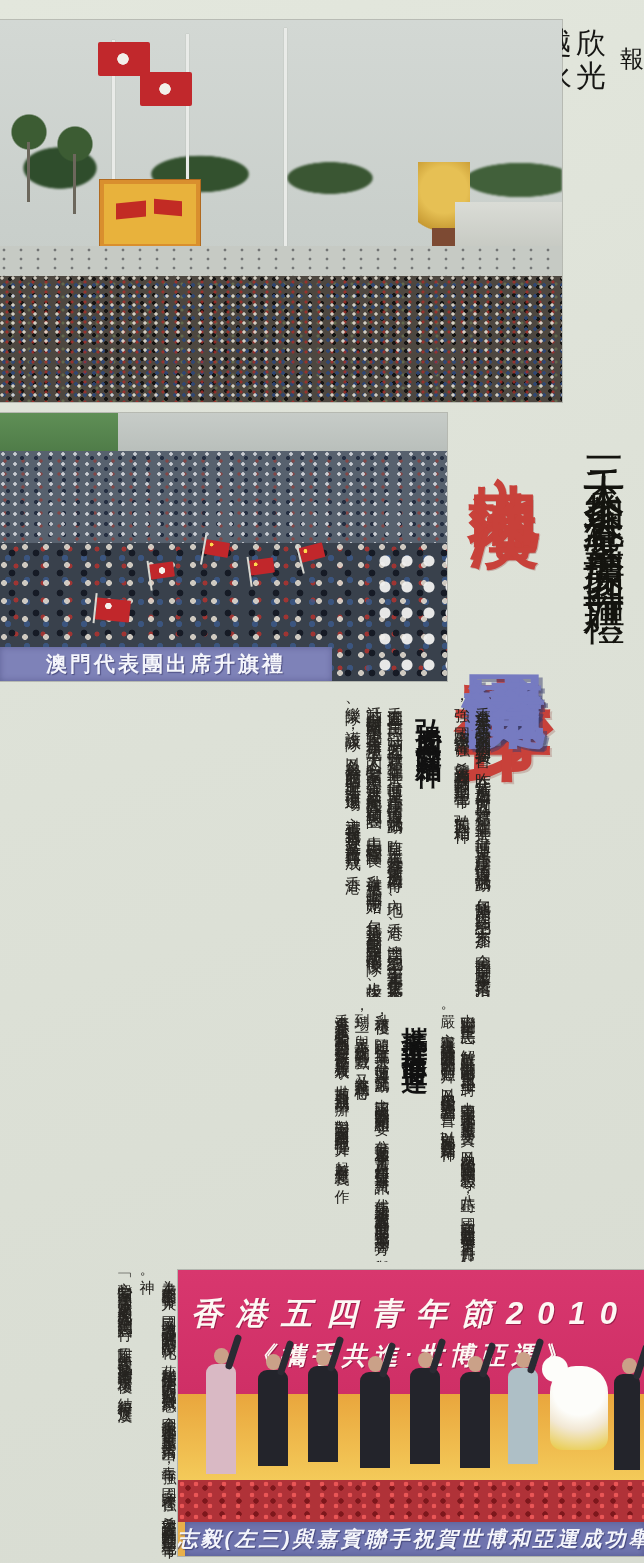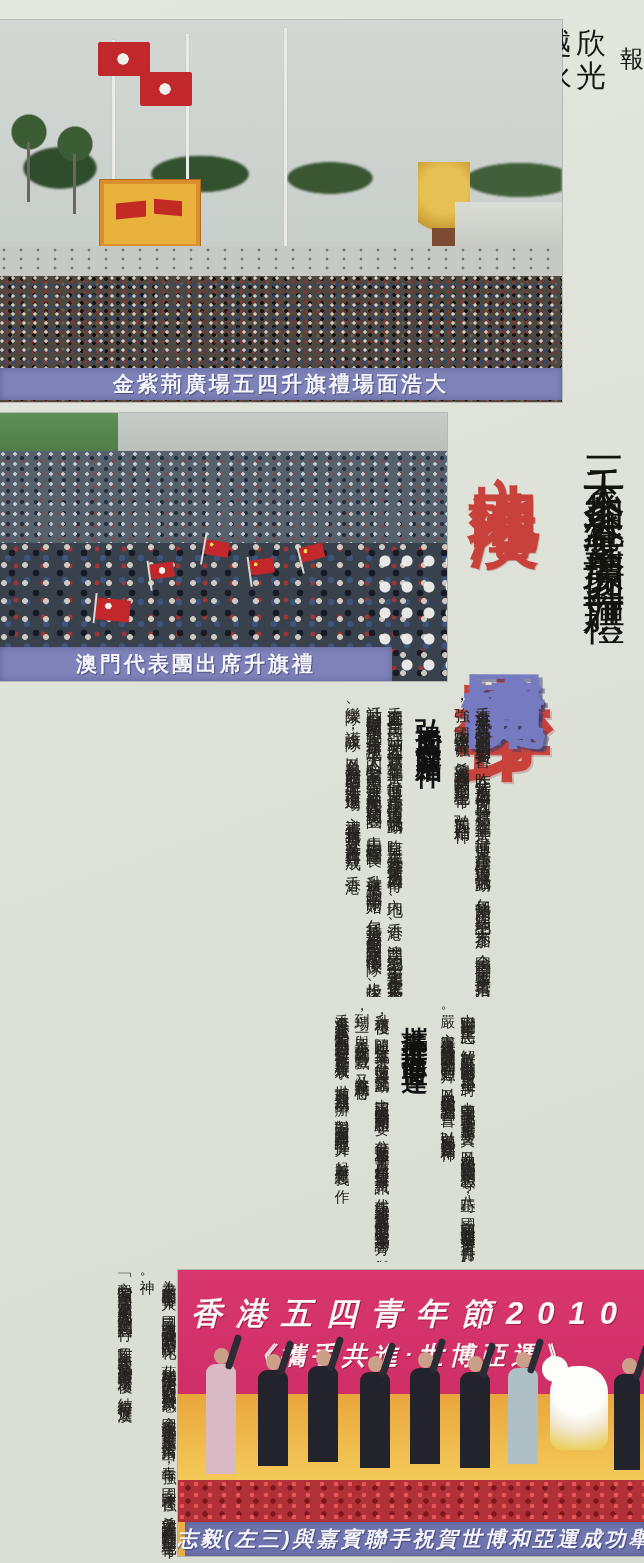--- a/index.html
+++ b/index.html
@@ -180,37 +180,34 @@
     <div class="p1-flag" style="left:98px;top:22px;"></div>
     <div class="p1-flag" style="left:140px;top:52px;"></div>
     <div class="p1-screen">
         <i></i>
         <b></b>
       </div>
     <div class="p1-statue"></div>
     <div class="p1-bldg"></div>
     <div class="p1-plaza"></div>
     <div class="p1-crowd"></div>
-    <div class="capbar" style="left:0;right:0;bottom:2px;">
-      <span>金紫荊廣場五四升旗禮場面浩大</span>
-    </div>
   </div>
 
   <div class="photo" style="left:0;top:413px;width:447px;height:268px;">
     <div class="p2-top"></div>
     <div class="p2-tent"></div>
     <div class="p2-stand"></div>
     <div class="p2-front"></div>
     <div class="p2-chairs"></div>
     <div class="flag hk" style="left:150px;top:150px;"></div>
     <div class="flag cn" style="left:205px;top:128px;transform:rotate(10deg);"></div>
     <div class="flag cn" style="left:250px;top:146px;"></div>
     <div class="flag hk" style="left:96px;top:186px;transform:rotate(6deg);width:34px;height:22px;"></div>
     <div class="flag cn" style="left:300px;top:132px;transform:rotate(-14deg);"></div>
-    <div class="capbar" style="left:0;bottom:0;width:392px;height:34px;">
+    <div class="capbar" style="left:0;bottom:0;width:332px;height:34px;">
       <span>澳門代表團出席升旗禮</span>
     </div>
   </div>
 
   <div class="headline">
     <div class="kicker">內地港澳</div>
     <div class="mainred">青少年</div>
     <div class="mainblue">國情通識交流</div>
   </div>
 

